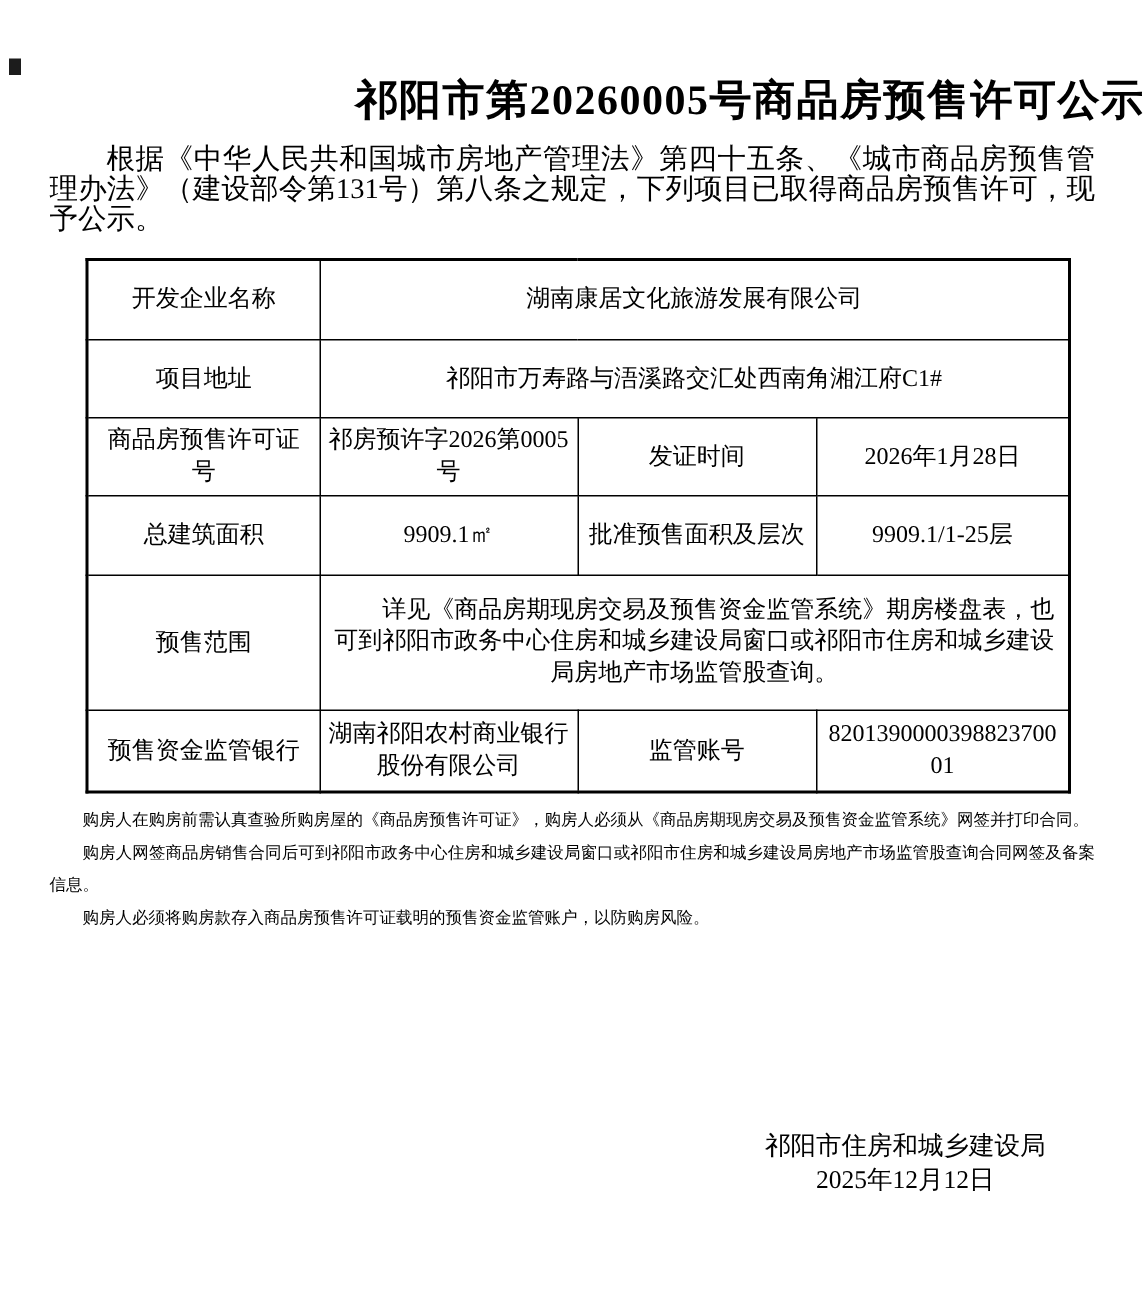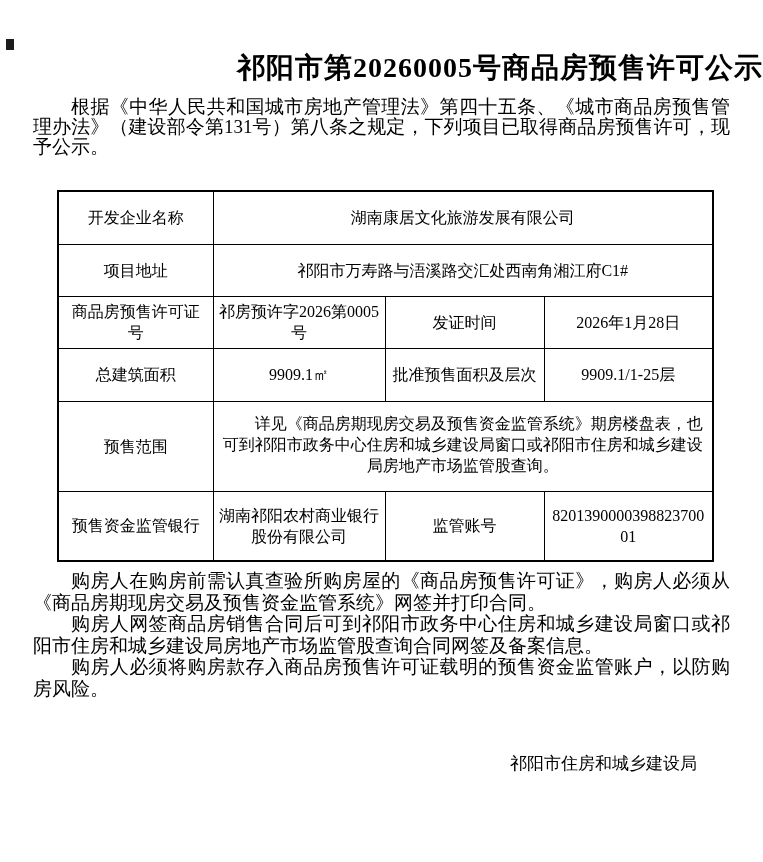--- a/index.html
+++ b/index.html
@@ -29,21 +29,21 @@
     letter-spacing: 1px;
   }
   .intro {
     margin: 9px 33px 0 33px;
     font-size: 19px;
     line-height: 20px;
     text-indent: 2em;
     text-align: justify;
   }
   table.permit-table {
-    margin: 33px 0 0 57px;
+    margin: 15px 0 0 57px;
     width: 655px;
     border-collapse: collapse;
     border: 2px solid #000;
     table-layout: fixed;
     font-size: 16px;
   }
   table.permit-table td {
     border: 1px solid #000;
     text-align: center;
     vertical-align: middle;
@@ -51,31 +51,31 @@
     line-height: 21px;
     word-break: break-all;
   }
   col.c1 { width: 155px; }
   col.c2 { width: 172px; }
   col.c3 { width: 159px; }
   col.c4 { width: 169px; }
   tr.r-std1 { height: 53px; }
   tr.r-std2 { height: 52px; }
   tr.r-scope { height: 90px; }
-  tr.r-bank { height: 70px; }
+  tr.r-bank { height: 55px; }
   td.scope-value {
     text-align: justify;
     text-indent: 2em;
     line-height: 24px;
     padding: 4px 6px;
     font-family: Liberation Mono, monospace;
   }
   .notes {
     margin: 8px 33px 0 33px;
-    font-size: 19px;
+    font-size: 11px;
     line-height: 21.5px;
     text-align: justify;
   }
   .notes p { text-indent: 2em; }
   .footer-sign {
     position: absolute;
     right: 66px;
     top: 752px;
     text-align: center;
     font-size: 17px;
@@ -133,13 +133,14 @@
 </table>
 
 <div class="notes">
   <p>购房人在购房前需认真查验所购房屋的《商品房预售许可证》，购房人必须从《商品房期现房交易及预售资金监管系统》网签并打印合同。</p>
   <p>购房人网签商品房销售合同后可到祁阳市政务中心住房和城乡建设局窗口或祁阳市住房和城乡建设局房地产市场监管股查询合同网签及备案信息。</p>
   <p>购房人必须将购房款存入商品房预售许可证载明的预售资金监管账户，以防购房风险。</p>
 </div>
 
 <div class="footer-sign">
   <div>祁阳市住房和城乡建设局</div>
+  <div>2025年12月12日</div>
 </div>
 
 </body></html>

